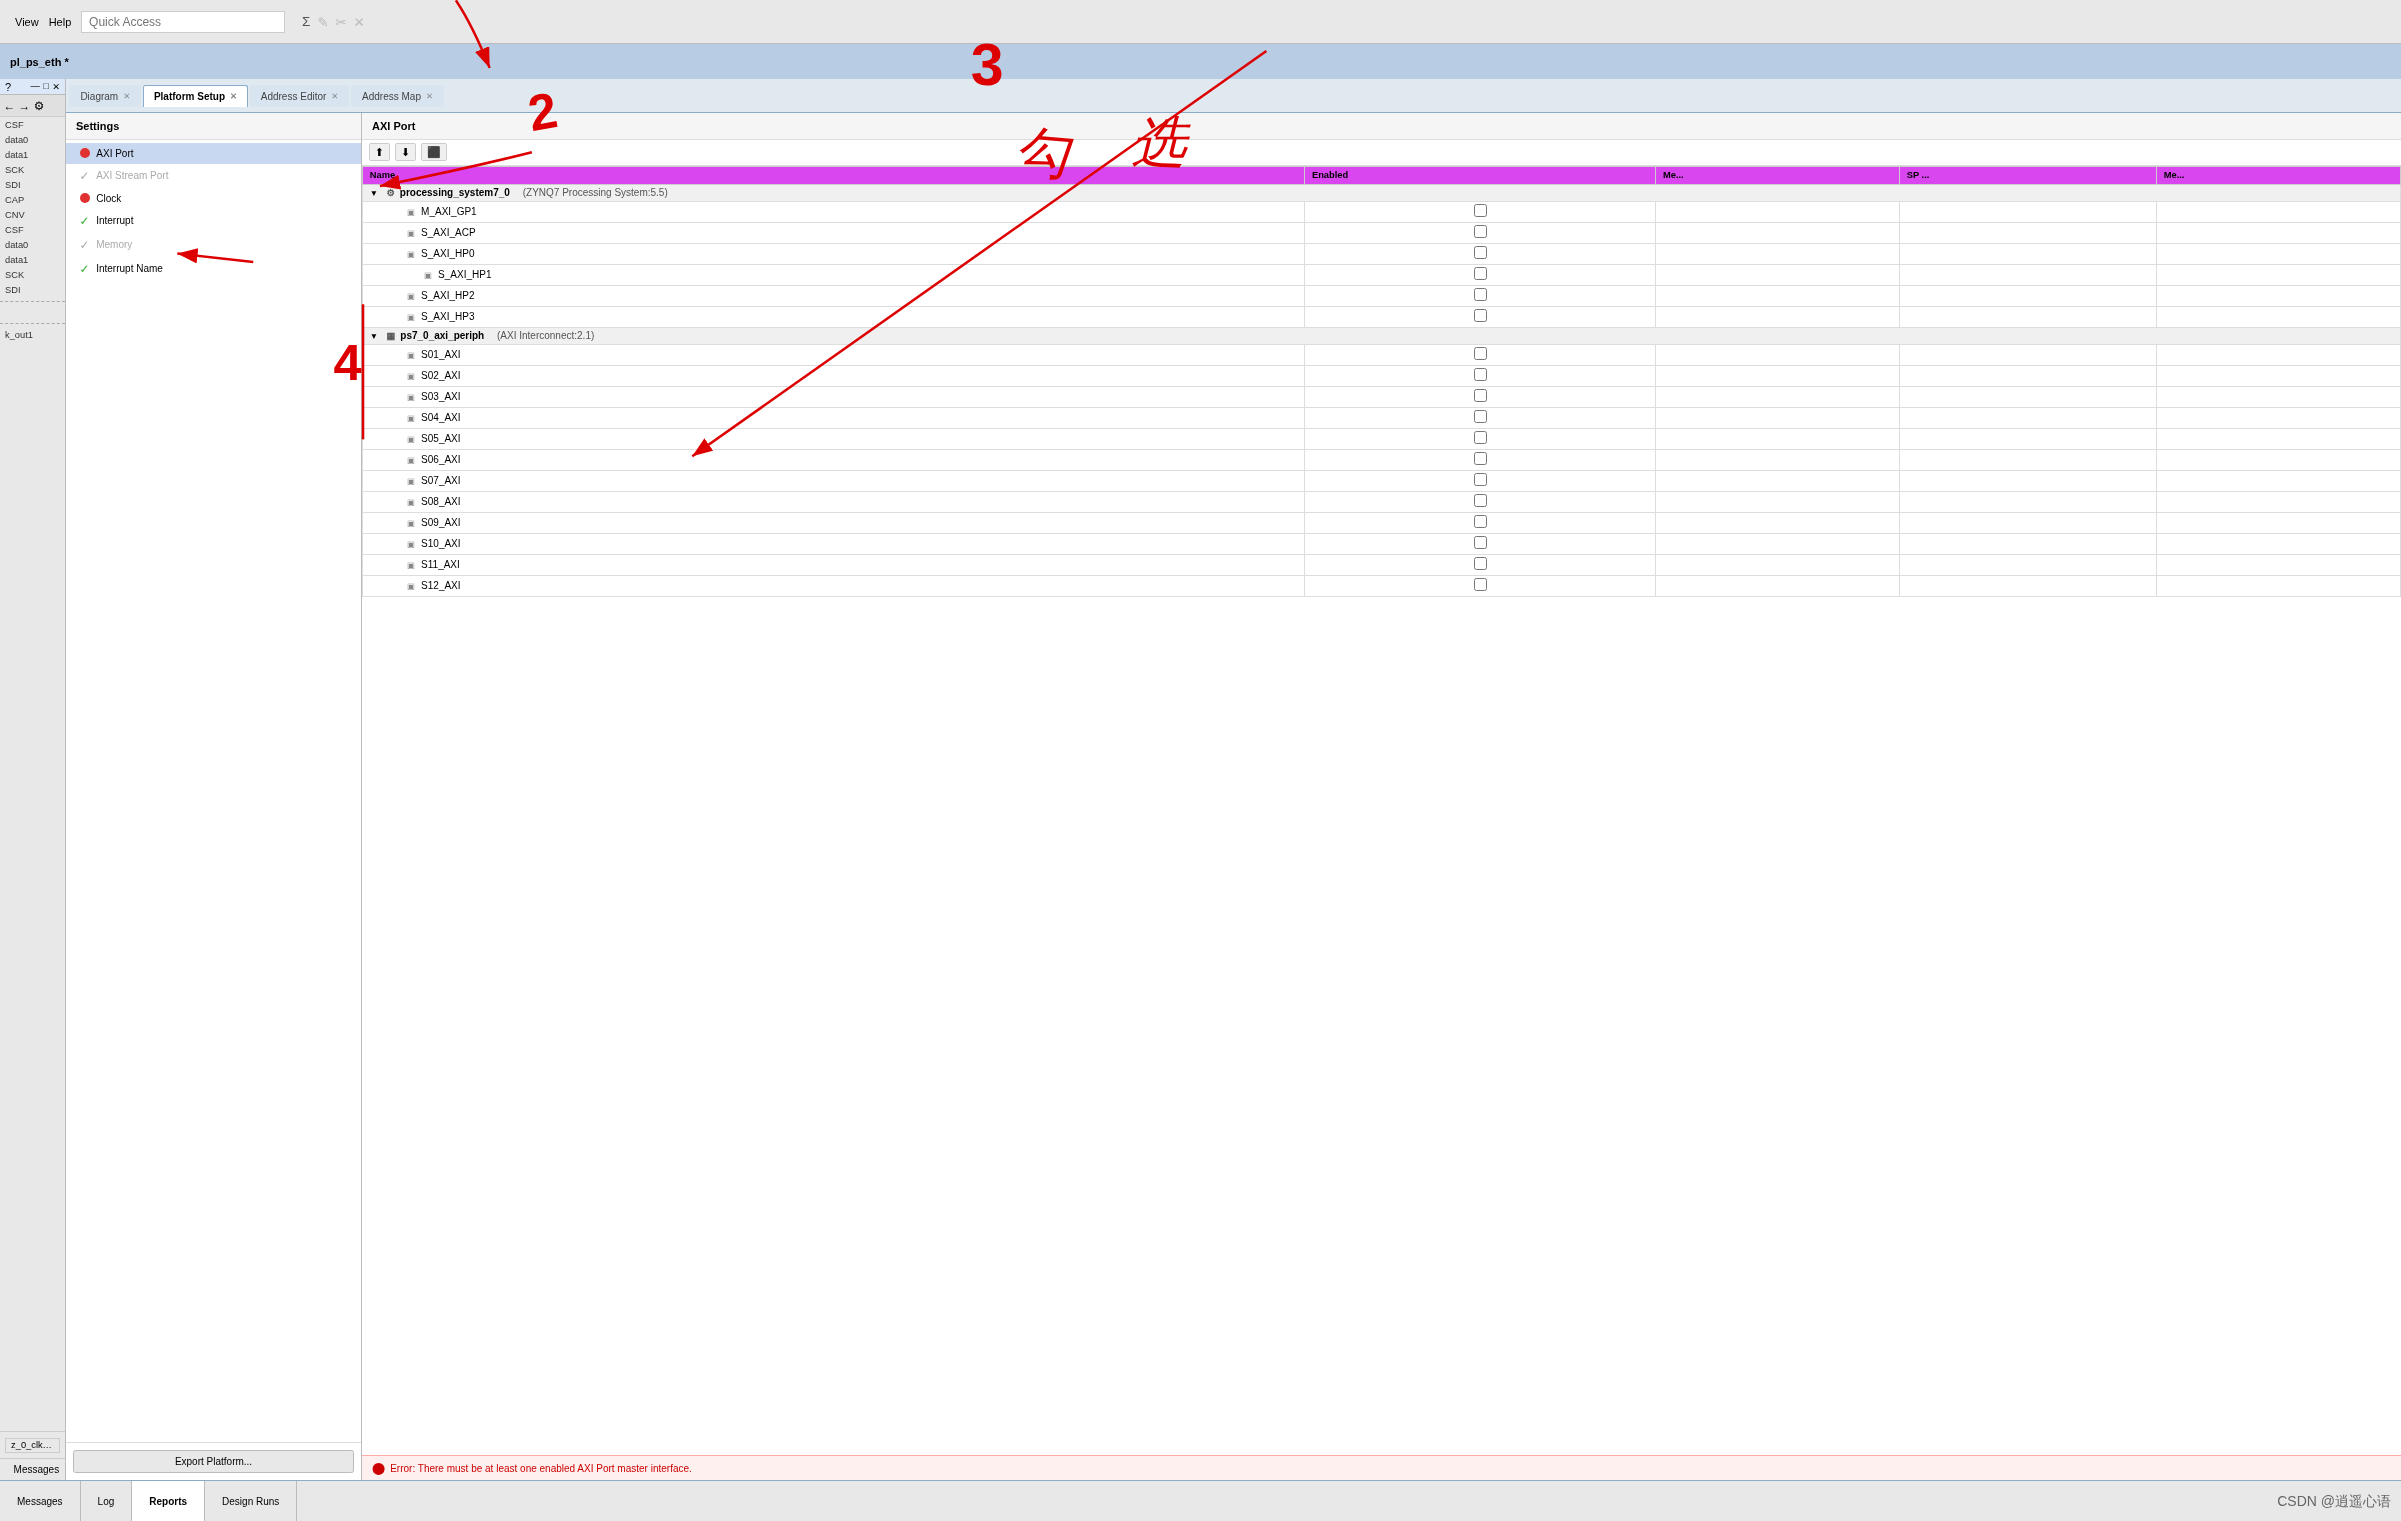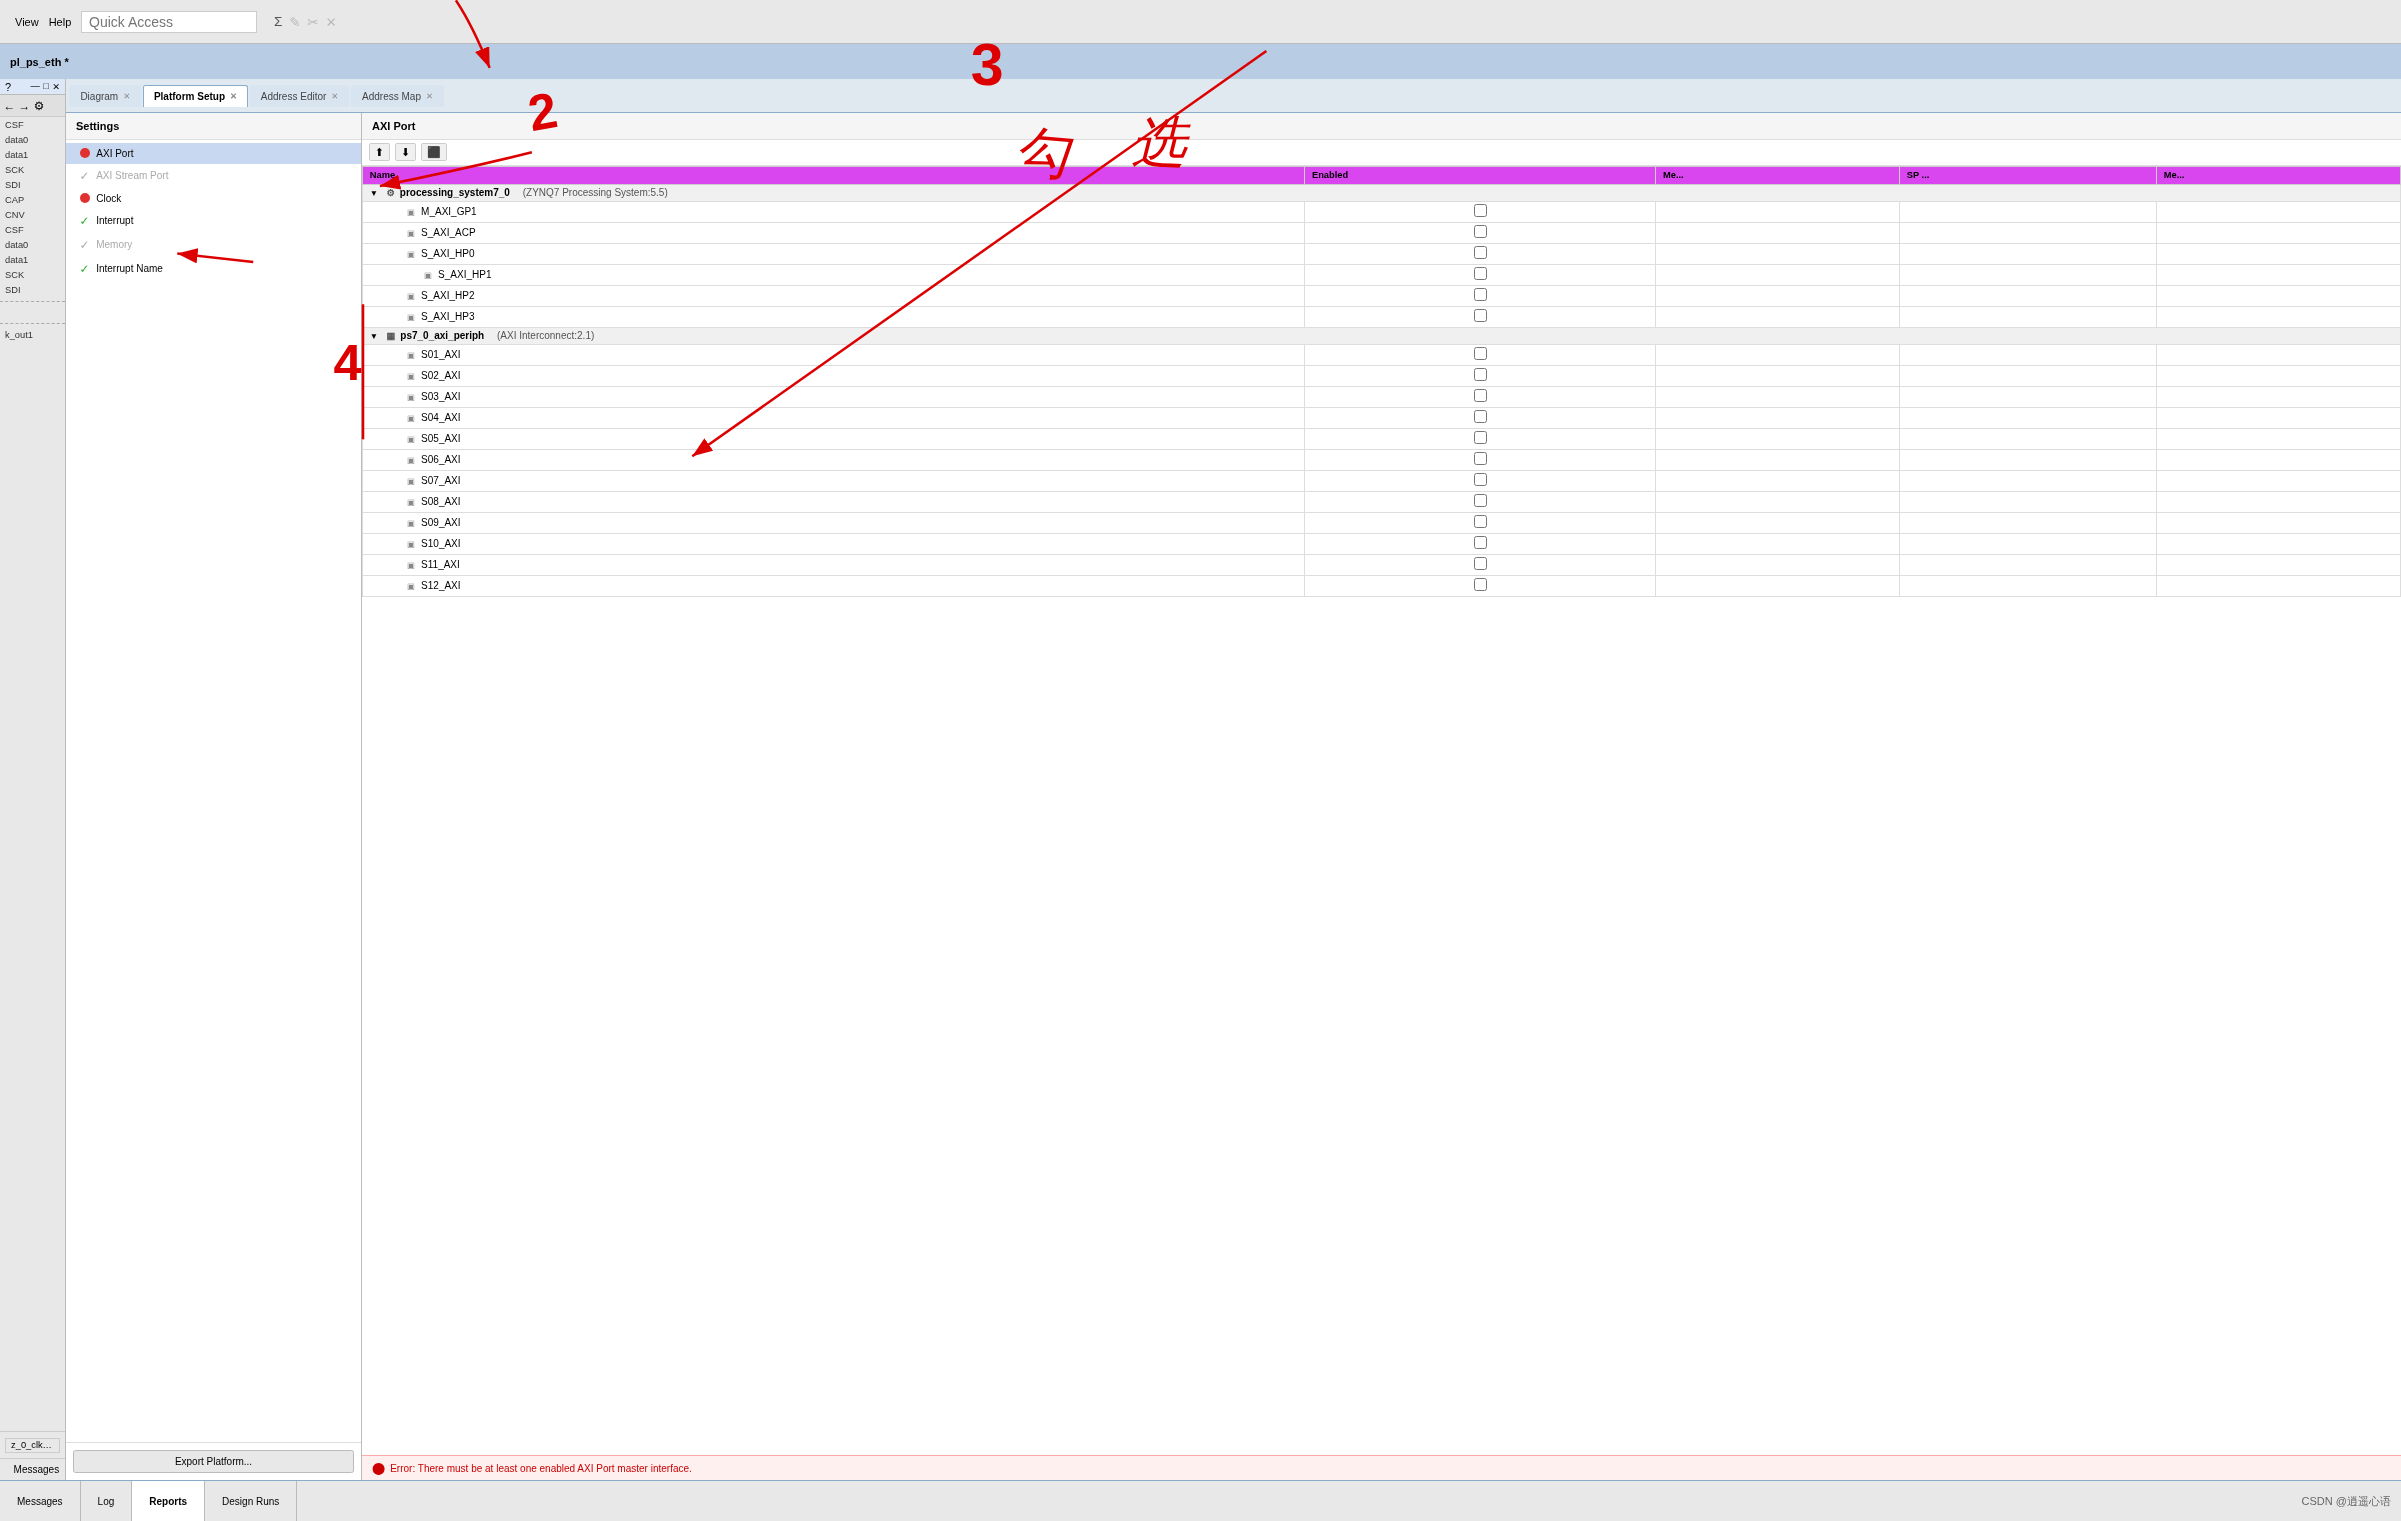--- a/index.html
+++ b/index.html
@@ -4,21 +4,21 @@
   <style>
     * { box-sizing: border-box; margin: 0; padding: 0; }
     body { font-family: 'Segoe UI', Tahoma, Geneva, Verdana, sans-serif; font-size: 10px; background: #d4d4d4; overflow: hidden; width: 2401px; height: 1522px; }
 
     
     .top-bar { background: #e8e8e8; border-bottom: 0.8px solid #bbb; height: 44px; display: flex; align-items: center; padding: 0 15px; gap: 10px; }
     .top-bar-menu { display: flex; gap: 17px; font-size: 11px; }
     .top-bar-icons { display: flex; gap: 6.8px; margin-left: 6.8px; }
     .top-bar-icon { font-size: 13.5px; color: #555; cursor: pointer; }
     .top-bar-icon.disabled { color: #bbb; cursor: default; }
-    .quick-access { border: 0.8px solid #ccc; background: white; padding: 1.7px 6.8px; width: 176px; font-size: 14px; height: 22px; }
+    .quick-access { border: 0.8px solid #ccc; background: white; padding: 1.7px 6.8px; width: 204px; font-size: 12px; height: 22px; }
 
     
     .title-bar { background: #b8cce4; height: 35px; display: flex; align-items: center; padding: 0 10px; font-size: 11px; font-weight: bold; }
     .sidebar-item { padding: 2.5px 5px; font-size: 9.3px; color: #333; white-space: nowrap; cursor: pointer; overflow: hidden; text-overflow: ellipsis; }
 
     
     .content-area { flex: 1; display: flex; flex-direction: column; background: #f0f0f0; }
 
     
     .tab-bar { display: flex; align-items: center; background: #e0e8f0; border-bottom: 1.7px solid #8aaccc; height: 34px; padding: 0 3.4px; }
@@ -60,21 +60,21 @@
     .sub-row td:first-child { padding-left: 27px; }
     .expand-btn { cursor: pointer; margin-right: 3.4px; font-size: 8.4px; }
     .component-icon { font-size: 9.3px; color: #555; }
 
     .error-bar { background: #fff0f0; border-top: 0.8px solid #ffaaaa; padding: 5px 10px; font-size: 10px; color: #cc0000; display: flex; align-items: center; gap: 5px; }
 
     
     .bottom-panel { height: 42px; background: #e8e8e8; border-top: 1.7px solid #8aaccc; display: flex; align-items: stretch; }
     .bottom-tab { padding: 0 17px; font-size: 10px; cursor: pointer; display: flex; align-items: center; border-right: 0.8px solid #bbb; }
     .bottom-tab.active { background: white; font-weight: bold; border-bottom: 1.7px solid white; }
-    .bottom-right { margin-left: auto; padding: 0 10px; font-size: 11px; color: #666; display: flex; align-items: center; }
+    .bottom-right { margin-left: auto; padding: 0 10px; font-size: 14px; color: #666; display: flex; align-items: center; }
 
     
     .overlay-svg { position: absolute; top: 0; left: 0; pointer-events: none; width: 100%; height: 100%; }
 
     .full-wrap { position: relative; width: 2401px; height: 1522px; }
 
     .sidebar-scroll-area { flex: 1; overflow-y: auto; }
     .sidebar-divider { border-top: 0.8px dashed #aaa; margin: 3.4px 0; }
 
     .panel-header-row { display: flex; align-items: center; justify-content: space-between; padding: 1.7px 5px; background: #dce8f8; border-bottom: 0.8px solid #bbb; }

